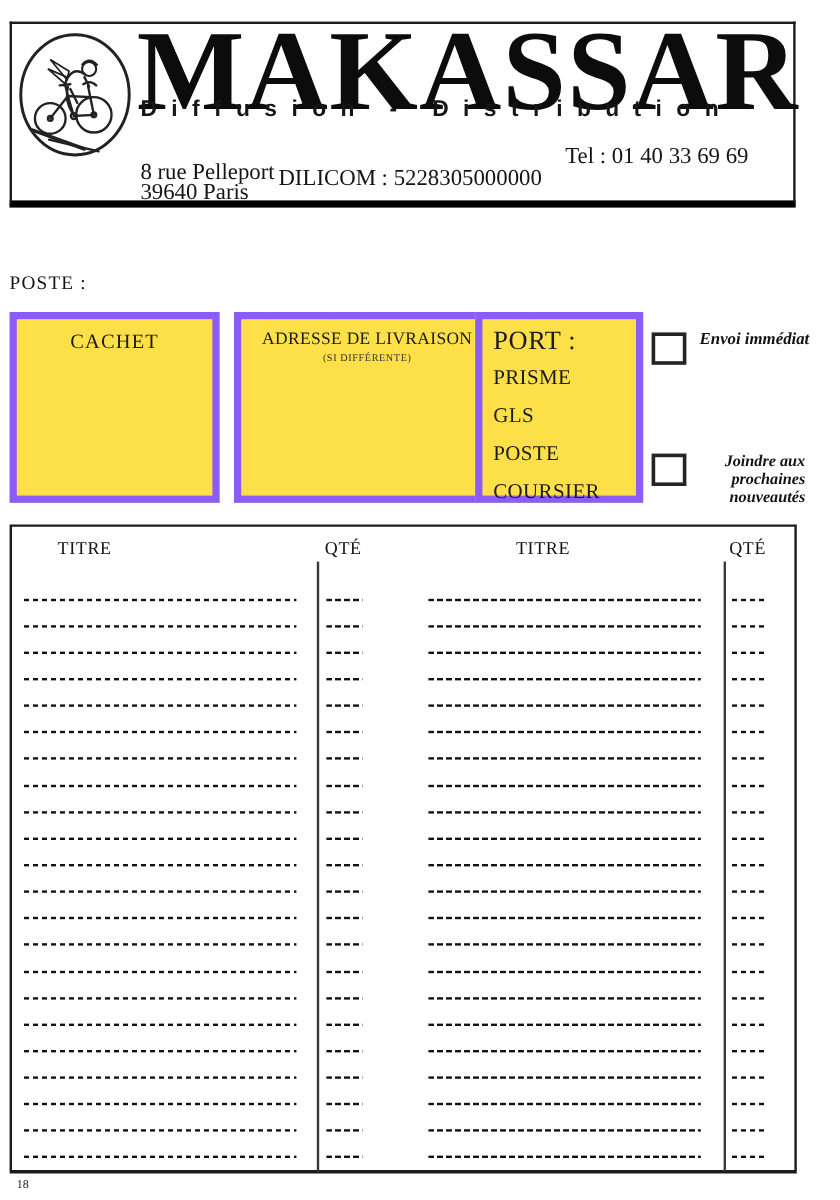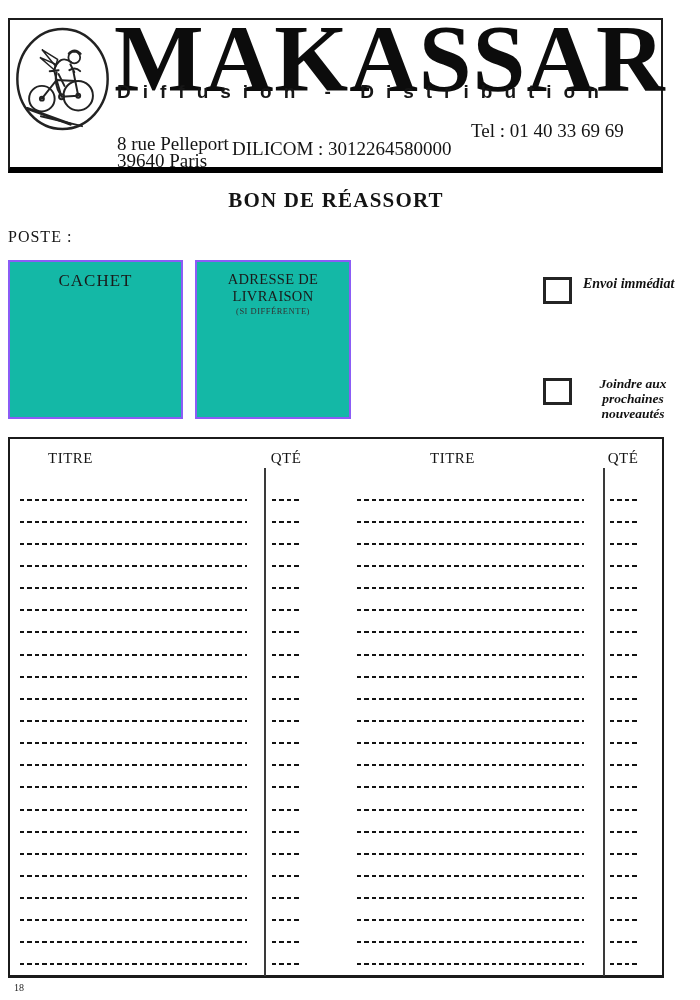--- a/index.html
+++ b/index.html
@@ -29,36 +29,36 @@
   .dilicom{left:232px;top:141px;}
   .contact{left:471px;top:123px;}
 
   
   .form-title{
     left:0;top:188px;width:672px;text-align:center;font-size:21px;
     font-weight:bold;letter-spacing:1.2px;color:#141414;
   }
   .date-label{left:8px;top:228px;font-size:16px;letter-spacing:1px;color:#141414;}
 
-  .fbox{box-sizing:border-box;border:2px solid #8b5cf6;background:#14b8a6;}
+  .fbox{box-sizing:border-box;border:6px solid #8b5cf6;background:#fde047;}
   .cachet-box{left:8px;top:260px;width:175px;height:159px;}
-  .adresse-box{left:195px;top:260px;width:156px;height:159px;}
+  .adresse-box{left:195px;top:260px;width:222px;height:159px;}
   .port-box{left:396px;top:260px;width:140px;height:159px;}
   .box-label{display:block;text-align:center;margin-top:9px;font-size:17px;letter-spacing:1px;}
   .adresse-label{display:block;text-align:center;margin-top:9px;font-size:14.5px;letter-spacing:.3px;}
   .adresse-note{display:block;text-align:center;margin-top:1px;font-size:8.5px;letter-spacing:.5px;color:#333;}
   .port-title{margin:5px 0 7px 9px;font-size:22px;letter-spacing:.5px;}
   .port-option{margin:0 0 10.5px 9px;font-size:17.5px;letter-spacing:.3px;}
 
   .checkbox{width:29px;height:27px;box-sizing:border-box;border:3px solid #242424;background:#fff;}
   .cb1{left:543px;top:277px;}
   .cb2{left:543px;top:378px;}
   .cb-label{font-style:italic;font-weight:bold;font-size:14px;color:#111;}
   .cb-label-1{left:583px;top:276px;white-space:nowrap;}
-  .cb-label-2{left:595px;top:376px;width:76px;text-align:center;font-size:13.5px;line-height:15px;}
+  .cb-label-2{left:595px;top:376px;width:76px;text-align:right;font-size:13.5px;line-height:15px;}
 
   
   .table-box{
     left:8px;top:437px;width:656px;height:541px;box-sizing:border-box;
     border:2px solid #1b1b1b;border-bottom-width:3px;background:#fff;
   }
   .th{position:absolute;font-size:15px;letter-spacing:.5px;color:#141414;}
   .vline{position:absolute;width:2px;background:#3a3a3a;}
   .dash{
     position:absolute;height:2px;
@@ -96,39 +96,47 @@
 
   <div class="abs brand">MAKASSAR</div>
   <div class="abs brand-sub">Diffusion - Distribution</div>
 
   <div class="abs addr">
     <div class="hsmall">8 rue Pelleport</div>
     <div class="hsmall">39640 Paris</div>
   </div>
 
   <div class="abs dilicom">
-    <div class="hsmall">DILICOM : 3012264580000</div>
+    <div class="hsmall">DILICOM : 5228305000000</div>
   </div>
 
   <div class="abs contact">
     <div class="hsmall">Tel :  01 40 33 69 69</div>
   </div>
 
-  <div class="abs form-title">BON DE RÉASSORT</div>
   <div class="abs date-label">POSTE :</div>
 
   <div class="abs fbox cachet-box">
     <span class="box-label">CACHET</span>
   </div>
 
   <div class="abs fbox adresse-box">
     <span class="adresse-label">ADRESSE DE LIVRAISON</span>
     <span class="adresse-note">(SI DIFFÉRENTE)</span>
   </div>
 
+  <div class="abs fbox port-box">
+    <div class="port-title">PORT :</div>
+    <div id="port-options">
+        <div class="port-option">PRISME</div>
+        <div class="port-option">GLS</div>
+        <div class="port-option">POSTE</div>
+        <div class="port-option">COURSIER</div>
+      </div>
+  </div>
 
   <div class="abs checkbox cb1"></div>
   <div class="abs cb-label cb-label-1">Envoi immédiat</div>
 
   <div class="abs checkbox cb2"></div>
   <div class="abs cb-label cb-label-2">
     <div>Joindre aux</div>
     <div>prochaines</div>
     <div>nouveautés</div>
   </div>

